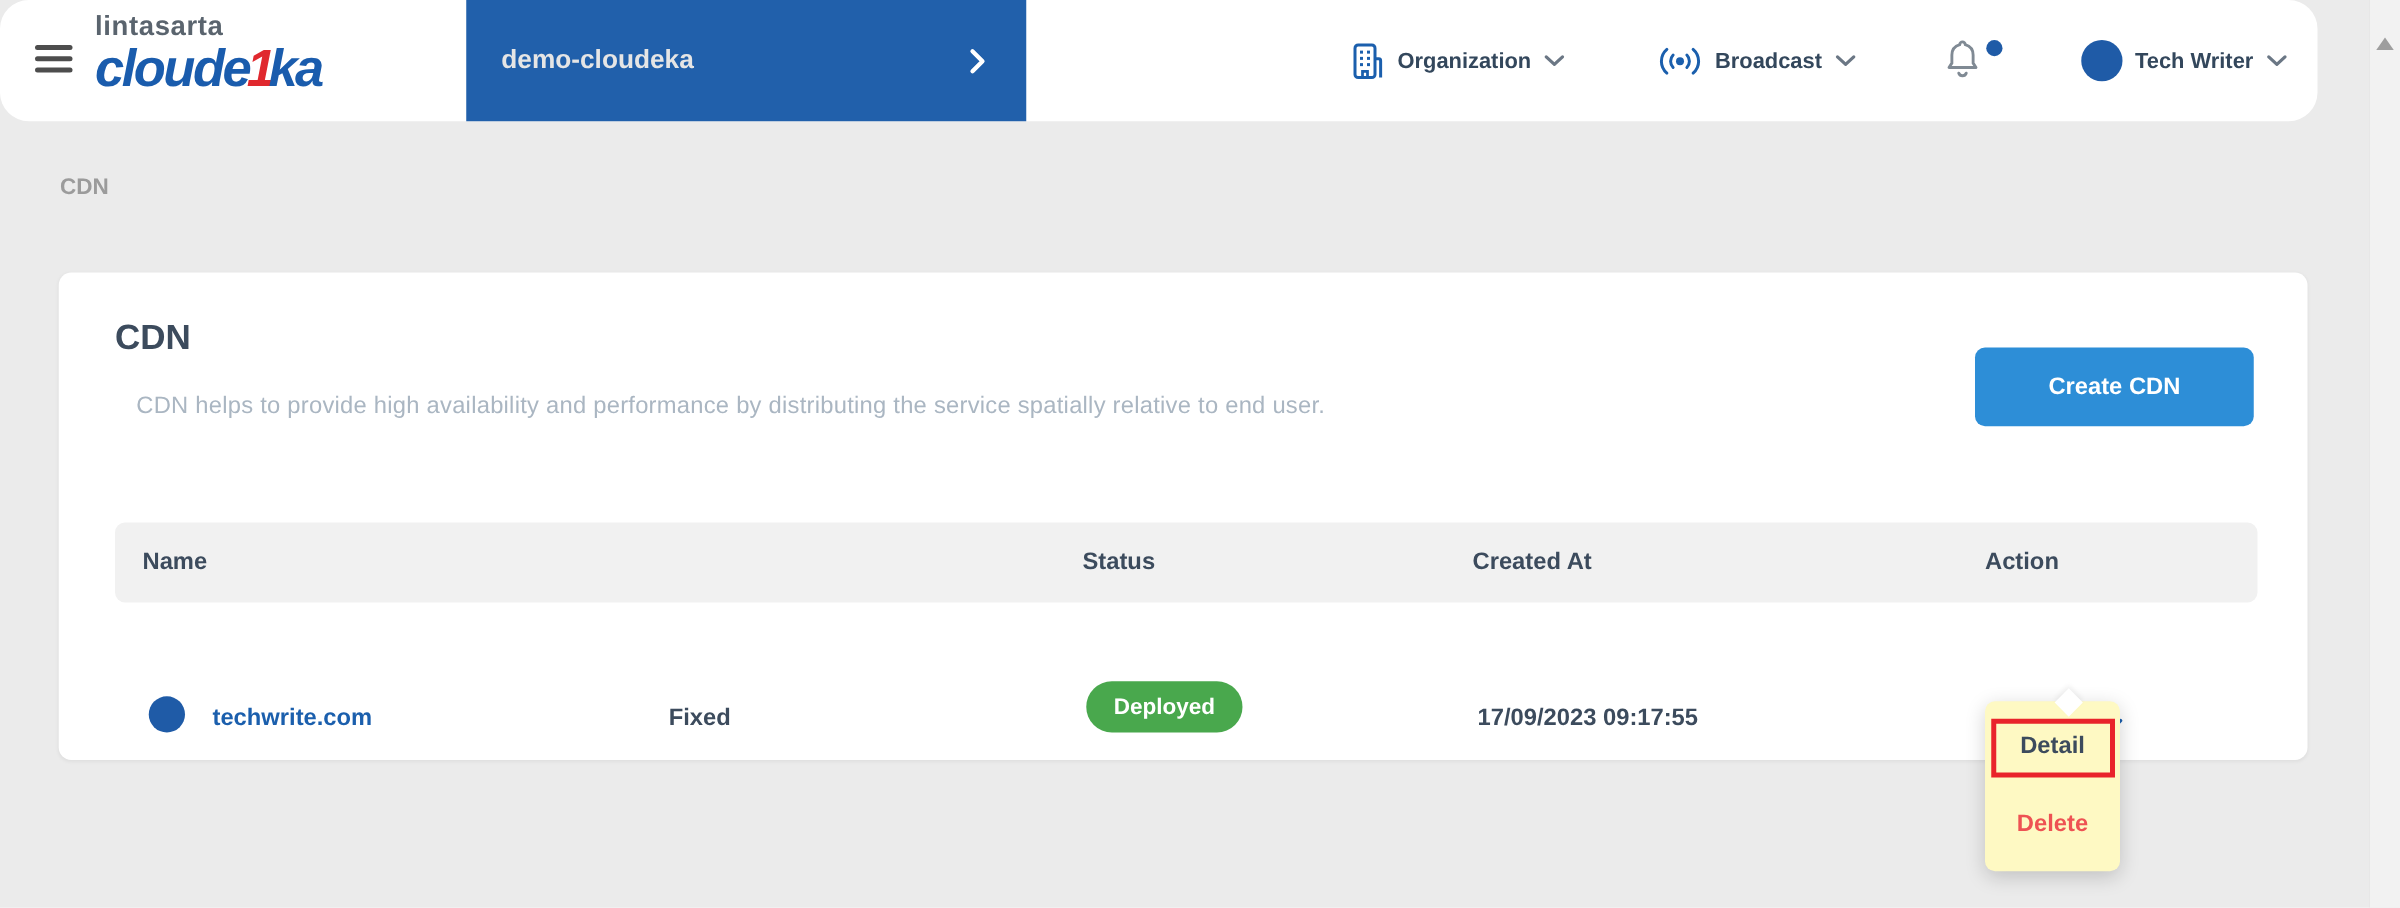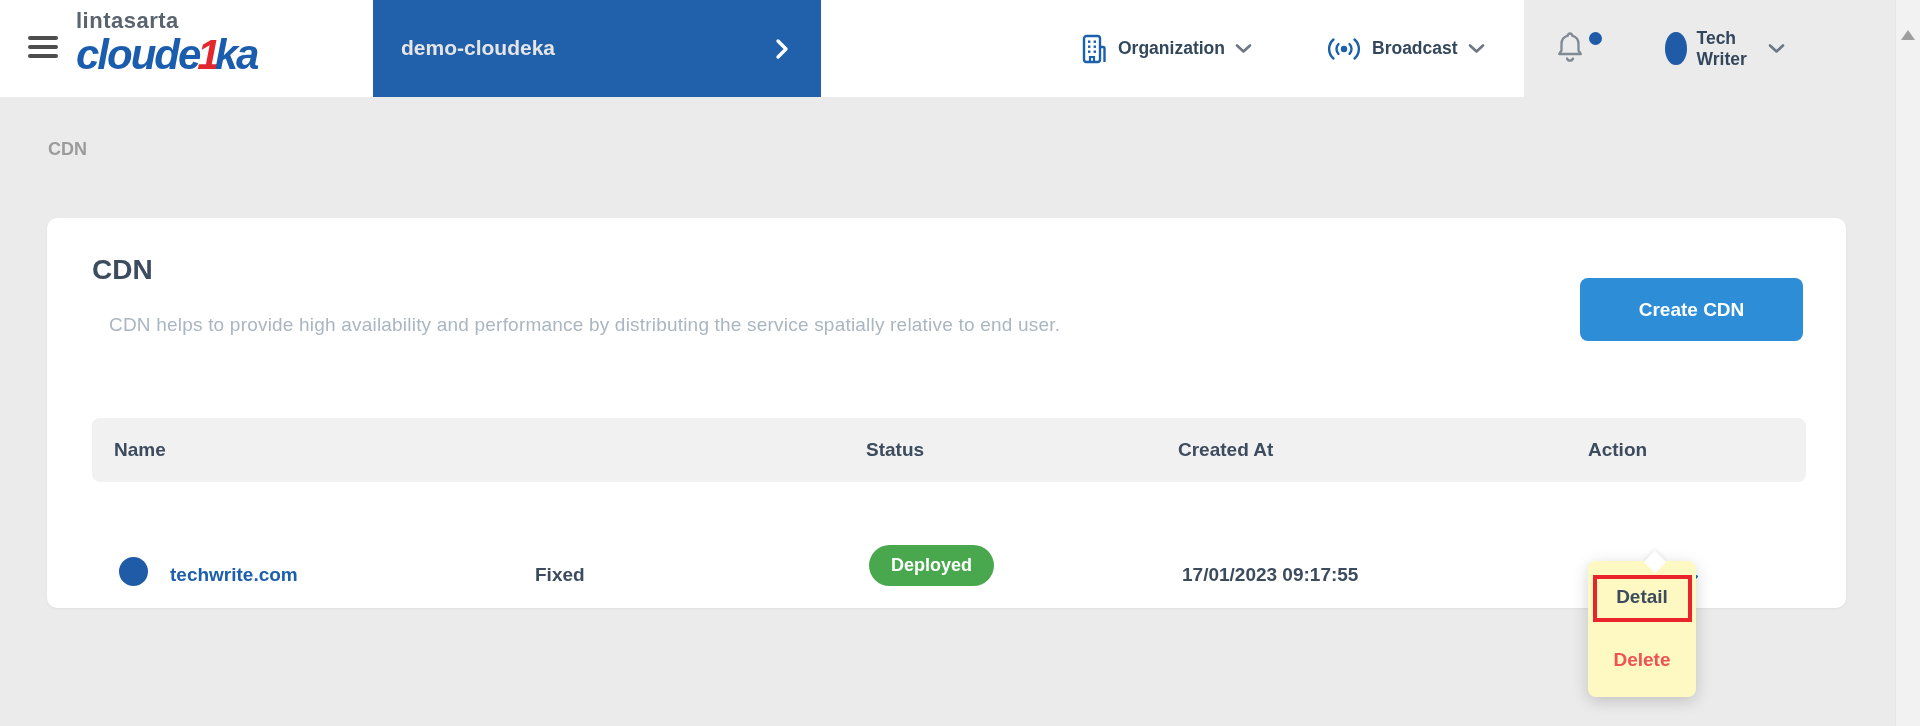--- a/index.html
+++ b/index.html
@@ -1,21 +1,21 @@
 <!DOCTYPE html>
 <html><head>
 <meta charset="utf-8">
 <style>
   * { margin: 0; padding: 0; box-sizing: border-box; }
   html, body { width: 1920px; height: 726px; }
   body { font-family: "Liberation Sans", sans-serif; background: #ebebeb; overflow: hidden; }
   .screen { position: relative; width: 1920px; height: 726px; background: #ebebeb; }
 
   
-  .topbar { position: absolute; left: 0; top: 0; width: 1524px; height: 97px; background: #ffffff; }
+  .topbar { position: absolute; left: 0; top: 0; width: 1854px; height: 97px; background: #ffffff; border-radius: 23px; }
   .hamburger { position: absolute; left: 28px; top: 36px; width: 30px; height: 22px; cursor: pointer; }
   .hamburger span { display: block; height: 3.5px; background: #4d4d4d; border-radius: 2px; margin-bottom: 5.5px; }
 
   .logo { position: absolute; left: 76px; top: 10px; line-height: 1; }
   .logo-top { font-size: 22px; font-weight: 600; color: #5a646e; letter-spacing: 0.5px; }
   .logo-bottom { font-style: italic; font-weight: 800; font-size: 42px; letter-spacing: -2px; margin-top: 2px; }
   .logo-blue { color: #1a5cad; }
   .logo-red { color: #e0282e; margin: 0 -4px 0 -2px; }
 
   .project-bar { position: absolute; left: 373px; top: 0; width: 448px; height: 97px;
@@ -192,21 +192,21 @@
 
     <div class="trow">
       <div class="cell cell-name">
         <span class="name-dot"></span>
         <span class="name-link">techwrite.com</span>
       </div>
       <div class="cell cell-billing">Fixed</div>
       <div class="cell cell-status">
         <span class="status-pill">Deployed</span>
       </div>
-      <div class="cell cell-created">17/01/2023 09:17:55</div>
+      <div class="cell cell-created">17/09/2023 09:17:55</div>
       <div class="cell cell-action">
         <span class="more-label">More</span>
         <span>
           <svg width="18" height="12" viewBox="0 0 18 12">
               <polyline points="2.5,2.5 9,9 15.5,2.5" fill="none" stroke="#1b5fad" stroke-width="2.8" stroke-linecap="round" stroke-linejoin="round"></polyline>
             </svg>
         </span>
       </div>
     </div>
   </div>

